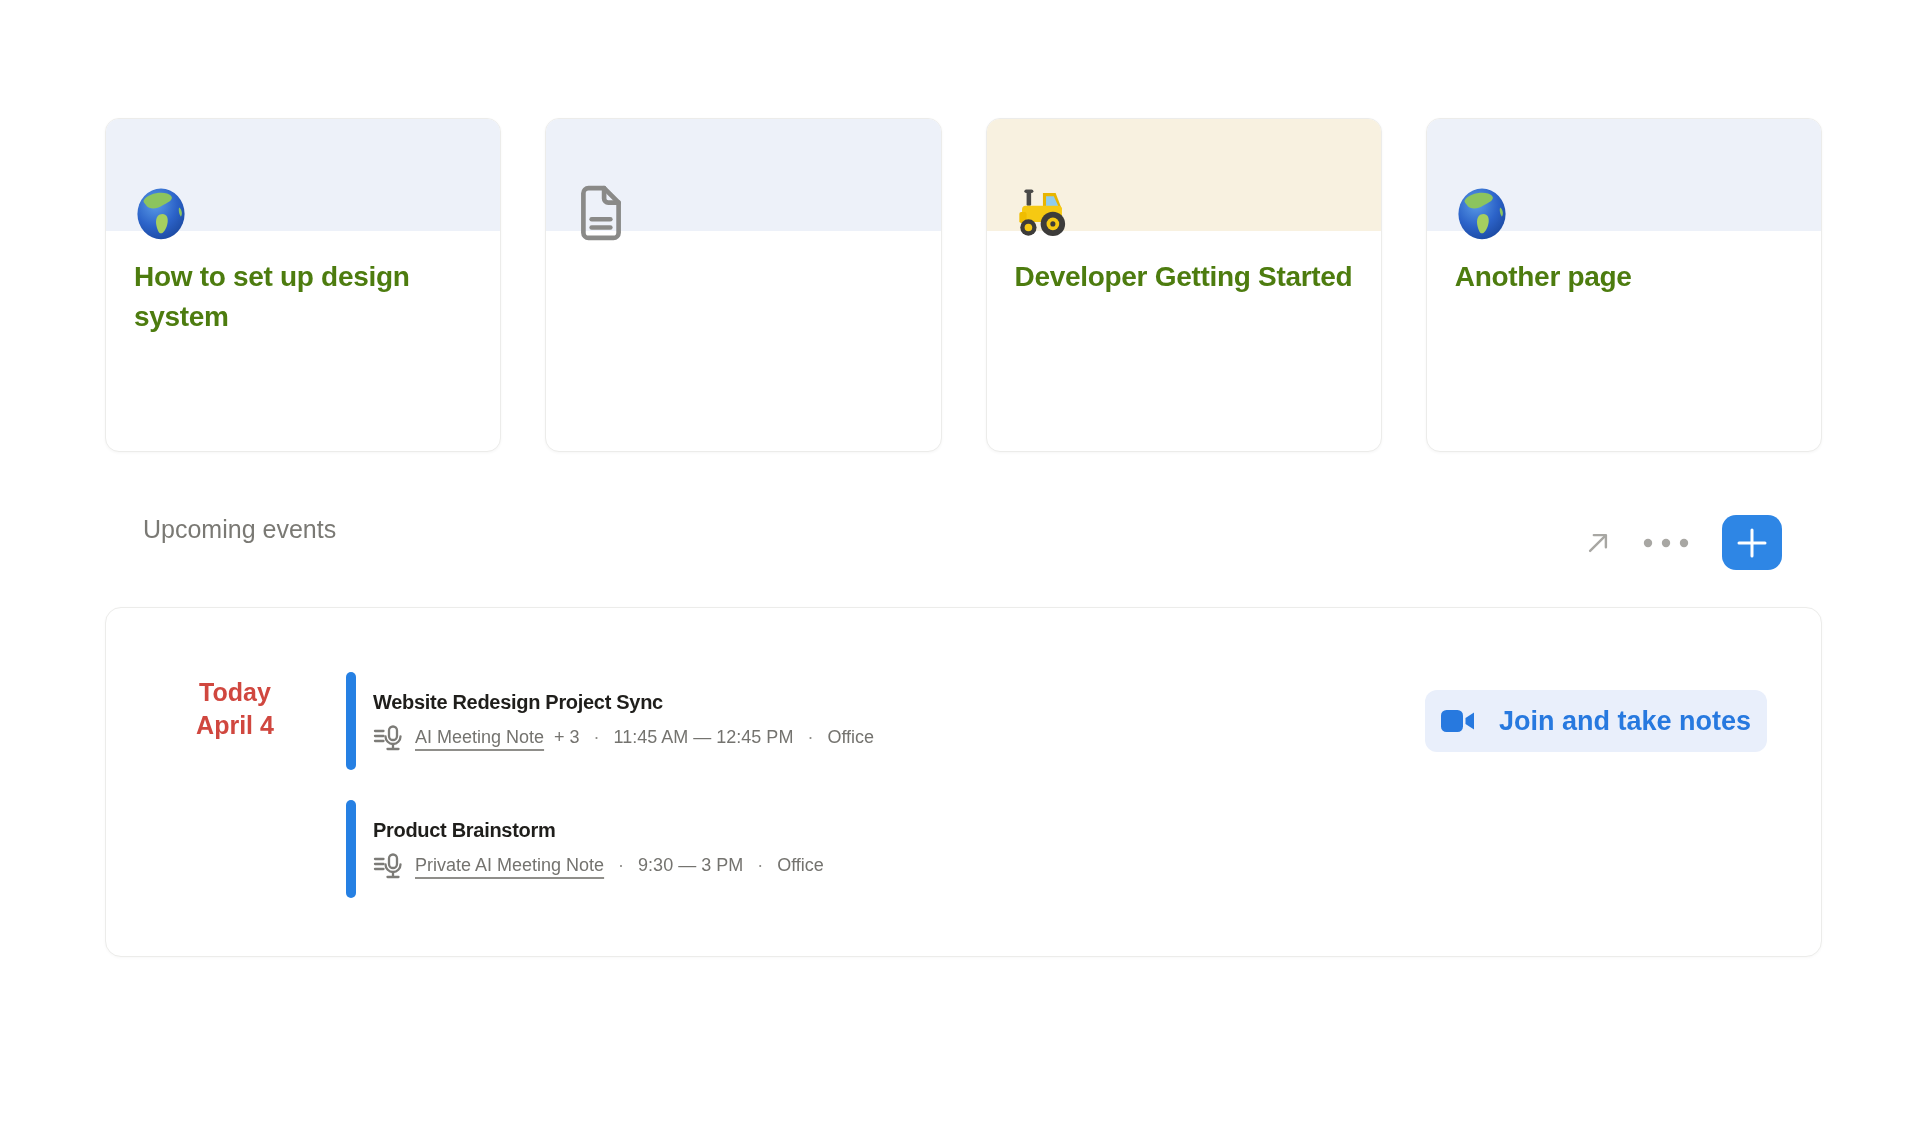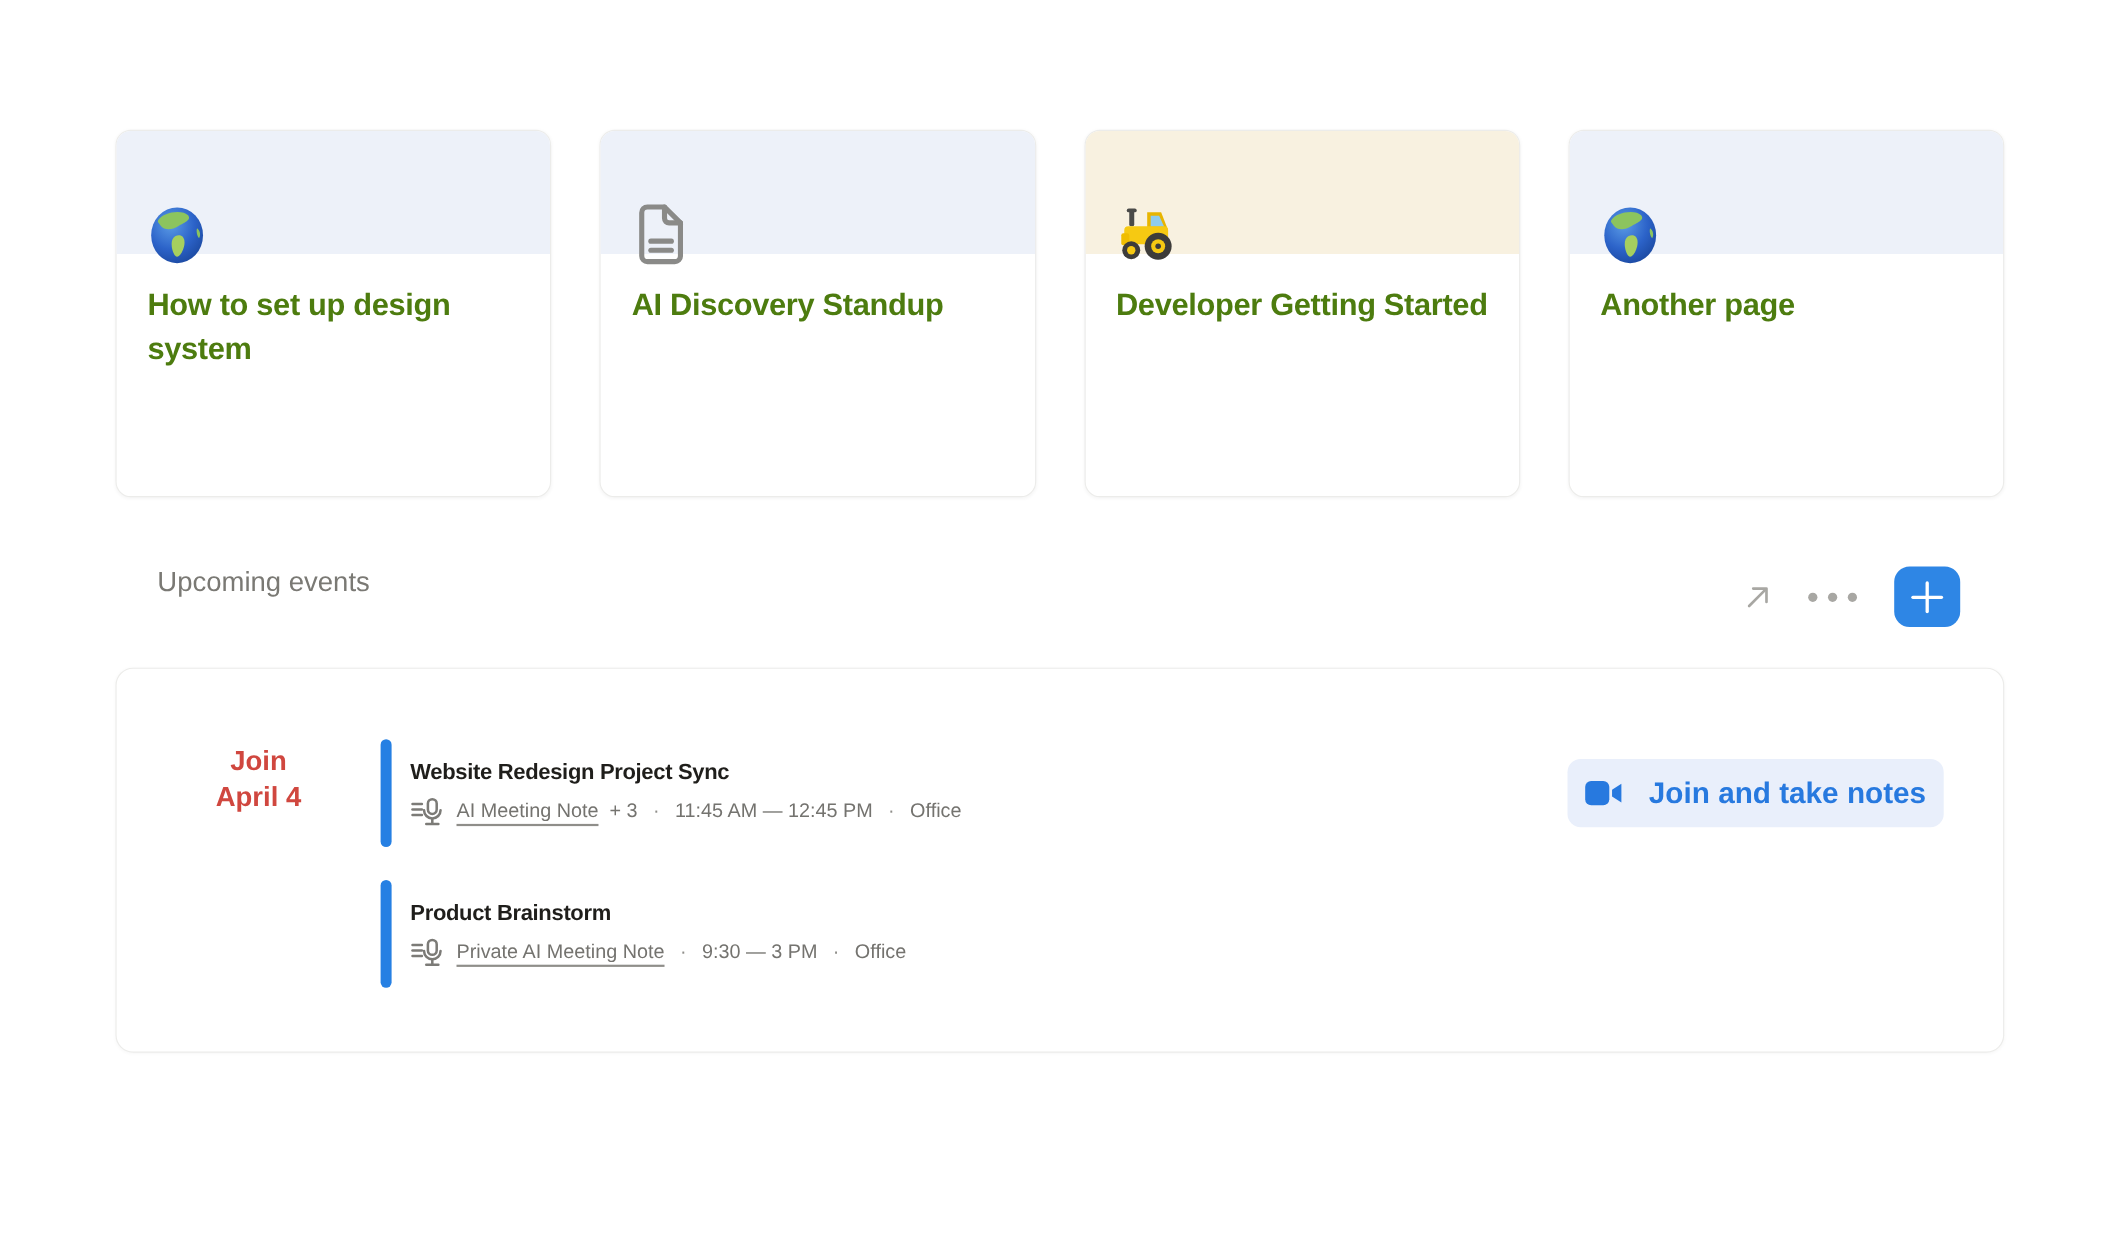--- a/index.html
+++ b/index.html
@@ -204,21 +204,20 @@
     <div class="card">
       <div class="card-band band-blue"></div>
       <div class="card-icon">
         <svg width="50" height="58" viewBox="0 0 48 56" fill="none" stroke="#8a8a88" stroke-width="4.5" stroke-linejoin="round" stroke-linecap="round">
           <path d="M7 9 a5 5 0 0 1 5-5 H27 L41 18 V47 a5 5 0 0 1 -5 5 H12 a5 5 0 0 1 -5-5 Z"></path>
           <path d="M27 4 V14 a4 4 0 0 0 4 4 H41"></path>
           <line x1="15" y1="34" x2="33" y2="34"></line>
           <line x1="15" y1="42" x2="33" y2="42"></line>
         </svg>
       </div>
-      <div class="card-title">AI Discovery Standup</div>
     </div>
 
     <div class="card">
       <div class="card-band band-cream"></div>
       <div class="card-icon">
         <svg width="58" height="58" viewBox="0 0 64 64">
           <rect x="15" y="8" width="5" height="16" rx="1.5" fill="#4a4a48"></rect>
           <rect x="12.5" y="6" width="10" height="4" rx="2" fill="#4a4a48"></rect>
           <polygon points="33,10 47,10 54,28 33,28" fill="#e8b500"></polygon>
           <polygon points="36.5,13.5 45,13.5 50,24.5 36.5,24.5" fill="#8fccee"></polygon>
@@ -276,21 +275,21 @@
           <line x1="15" y1="2" x2="15" y2="28"></line>
           <line x1="2" y1="15" x2="28" y2="15"></line>
         </svg>
       </button>
     </div>
   </div>
 
   <div class="events-card">
 
     <div class="date-col">
-      <div class="date-line">Join</div>
+      <div class="date-line">Today</div>
       <div class="date-line">April 4</div>
     </div>
 
     <div class="events-col">
 
       <div class="event-row">
         <div class="event-bar"></div>
         <div class="event-content">
           <div class="event-title">Website Redesign Project Sync</div>
           <div class="event-meta">

